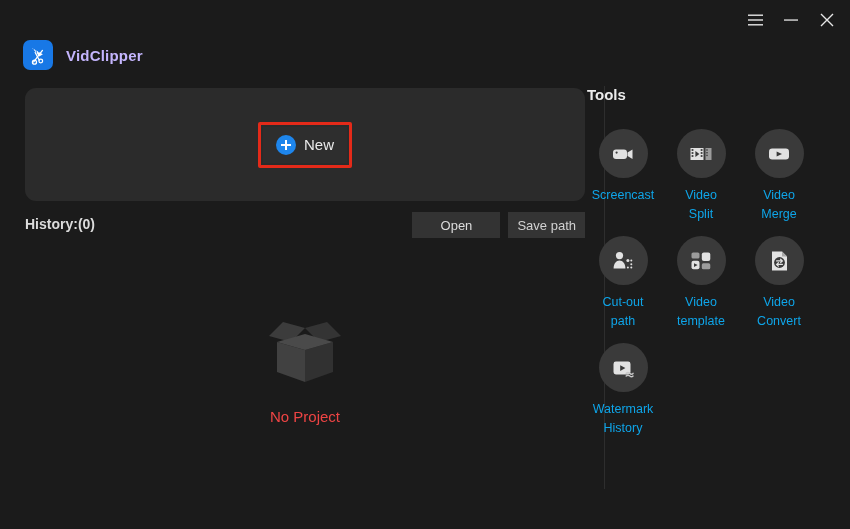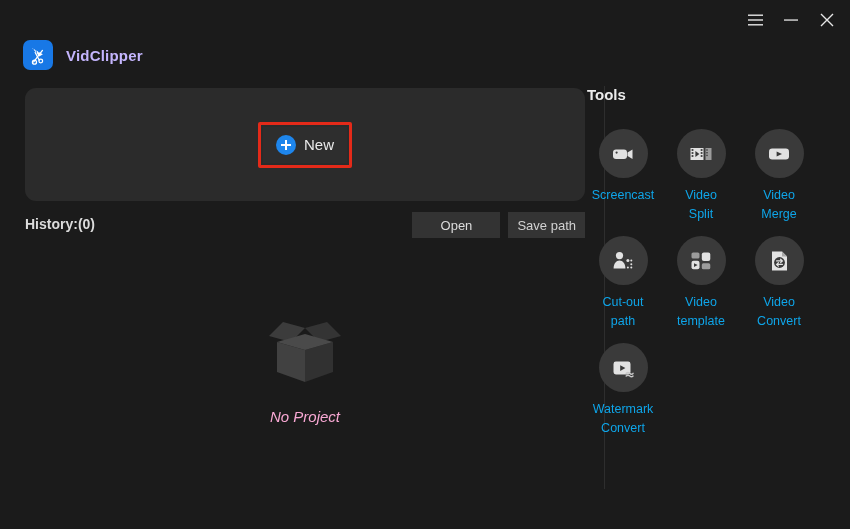--- a/index.html
+++ b/index.html
@@ -105,21 +105,21 @@
   }
 
   
   .empty {
     position: absolute; left: 25px; top: 250px;
     width: 560px; height: 230px;
     display: flex; flex-direction: column;
     align-items: center; justify-content: center;
     gap: 14px;
   }
-  .empty-label { color: #f9a8d4; font-size: 15px; font-style: italic; }
+  .empty-label { color: #ef4444; font-size: 15px; }
 
   
   .divider {
     position: absolute; left: 604px; top: 86px;
     width: 1px; height: 403px; background: #2e2e2e;
   }
   .tools {
     position: absolute; left: 584px; top: 86px;
     width: 234px; height: 410px;
   }
@@ -324,20 +324,20 @@
       <div class="tool">
         <div class="tool-icon">
           <svg width="26" height="26" viewBox="0 0 26 26">
             <rect x="3.5" y="6.5" width="17" height="13" rx="2.4" fill="#e2e2e2"></rect>
             <path d="M10.2 10.2 L15.4 13 L10.2 15.9 Z" fill="#3a3a3a"></path>
             <path d="M16.2 18.4 Q18 16.8 19.8 18.4 Q21.6 20 23 18.4" stroke="#c9c9c9" stroke-width="1.5" fill="none" stroke-linecap="round"></path>
             <path d="M16.2 21 Q18 19.4 19.8 21 Q21.6 22.6 23 21" stroke="#c9c9c9" stroke-width="1.5" fill="none" stroke-linecap="round"></path>
           </svg>
         </div>
         <div class="tool-label">Watermark
-Convert</div>
+History</div>
       </div>
 
     </div>
   </div>
 
 
 </div>
 
 </body></html>

